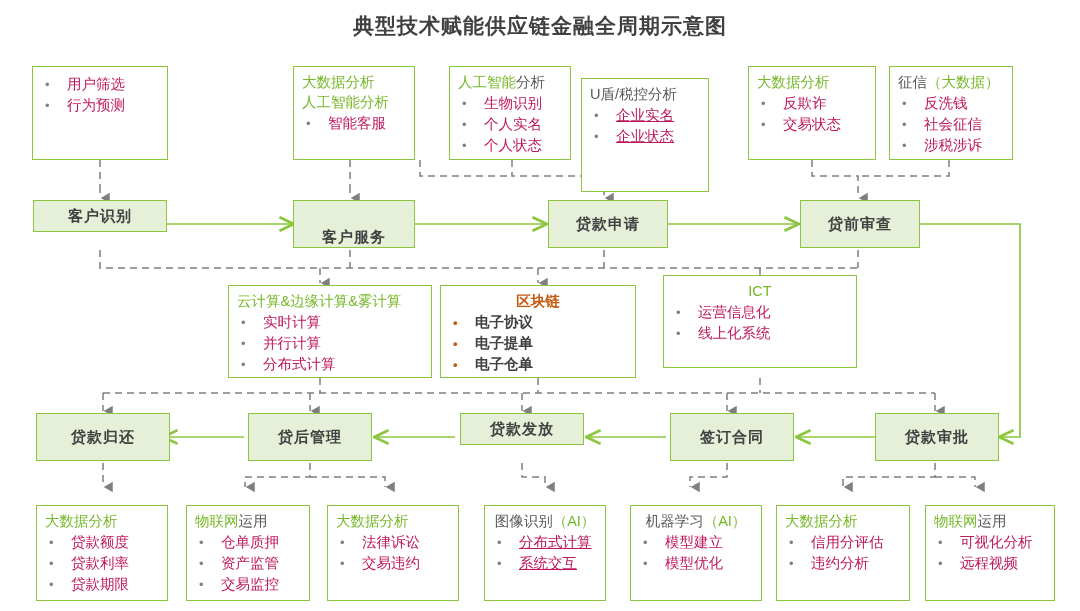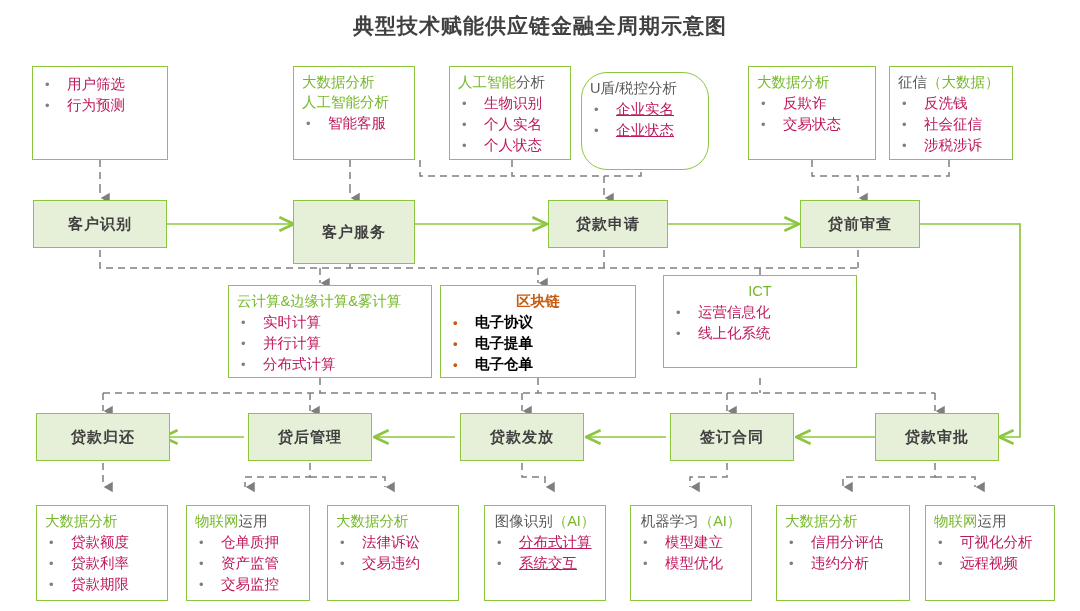--- a/index.html
+++ b/index.html
@@ -40,21 +40,21 @@
   .o{color:#c55a11;font-weight:bold;}
   .tech ul{list-style:none;margin:0;padding:0;}
   .tech li{
     font-size:14.5px;line-height:21px;color:#be185d;
     position:relative;padding-left:26px;white-space:nowrap;
   }
   .tech li::before{
     content:"\2022";position:absolute;left:4px;top:0;color:#7f7f7f;font-size:13px;
   }
   .tech li.ul span{text-decoration:underline;}
-  .tech li.ob{color:#000000;font-weight:bold;}
+  .tech li.ob{color:#404040;font-weight:bold;}
   .tech li.ob::before{color:#c55a11;}
 
   
   .proc{
     position:absolute;box-sizing:border-box;
     border:1.4px solid #8cc63e;
     background:#e6efd8;
     display:flex;align-items:center;justify-content:center;
     font-size:15px;font-weight:bold;color:#404040;
     letter-spacing:1px;
@@ -151,21 +151,21 @@
 
   <div class="tech" style="left:449px;top:66px;width:122px;height:94px;">
     <div class="hd"><span class="g">人工智能</span><span class="k">分析</span></div>
     <ul>
       <li><span>生物识别</span></li>
       <li><span>个人实名</span></li>
       <li><span>个人状态</span></li>
     </ul>
   </div>
 
-  <div class="tech" style="left:581px;top:72px;width:128px;height:98px;border-radius:26px;">
+  <div class="tech" style="left:581px;top:78px;width:128px;height:114px;">
     <div class="hd"><span class="k">U盾/税控分析</span></div>
     <ul>
       <li class="ul"><span>企业实名</span></li>
       <li class="ul"><span>企业状态</span></li>
     </ul>
   </div>
 
   <div class="tech" style="left:748px;top:66px;width:128px;height:94px;">
     <div class="hd"><span class="g">大数据分析</span></div>
     <ul>
@@ -176,24 +176,24 @@
 
   <div class="tech" style="left:889px;top:66px;width:124px;height:94px;">
     <div class="hd"><span class="k">征信</span><span class="g">（大数据）</span></div>
     <ul>
       <li><span>反洗钱</span></li>
       <li><span>社会征信</span></li>
       <li><span>涉税涉诉</span></li>
     </ul>
   </div>
 
-  <div class="proc" style="left:33px;top:200px;width:134px;height:48px;">
+  <div class="proc" style="left:33px;top:200px;width:134px;height:32px;">
     <span>客户识别</span>
   </div>
-  <div class="proc" style="left:293px;top:200px;width:122px;height:64px;">
+  <div class="proc" style="left:293px;top:200px;width:122px;height:48px;align-items:flex-end;">
     <span>客户服务</span>
   </div>
   <div class="proc" style="left:548px;top:200px;width:120px;height:48px;">
     <span>贷款申请</span>
   </div>
   <div class="proc" style="left:800px;top:200px;width:120px;height:48px;">
     <span>贷前审查</span>
   </div>
 
   <div class="tech" style="left:228px;top:285px;width:204px;height:93px;">
@@ -221,21 +221,21 @@
       <li><span>线上化系统</span></li>
     </ul>
   </div>
 
   <div class="proc" style="left:36px;top:413px;width:134px;height:48px;">
     <span>贷款归还</span>
   </div>
   <div class="proc" style="left:248px;top:413px;width:124px;height:48px;">
     <span>贷后管理</span>
   </div>
-  <div class="proc" style="left:460px;top:413px;width:124px;height:48px;">
+  <div class="proc" style="left:460px;top:413px;width:124px;height:32px;">
     <span>贷款发放</span>
   </div>
   <div class="proc" style="left:875px;top:413px;width:124px;height:48px;">
     <span>贷款审批</span>
   </div>
   <div class="proc" style="left:670px;top:413px;width:124px;height:48px;">
     <span>签订合同</span>
   </div>
 
   <div class="tech" style="left:36px;top:505px;width:132px;height:96px;">
@@ -265,21 +265,21 @@
   </div>
 
   <div class="tech" style="left:484px;top:505px;width:122px;height:96px;">
     <div class="hd ctr"><span class="k">图像识别</span><span class="g">（AI）</span></div>
     <ul>
       <li class="ul"><span>分布式计算</span></li>
       <li class="ul"><span>系统交互</span></li>
     </ul>
   </div>
 
-  <div class="tech" style="left:630px;top:505px;width:122px;height:96px;">
+  <div class="tech" style="left:630px;top:505px;width:132px;height:96px;">
     <div class="hd ctr"><span class="k">机器学习</span><span class="g">（AI）</span></div>
     <ul>
       <li><span>模型建立</span></li>
       <li><span>模型优化</span></li>
     </ul>
   </div>
 
   <div class="tech" style="left:776px;top:505px;width:134px;height:96px;">
     <div class="hd"><span class="g">大数据分析</span></div>
     <ul>

